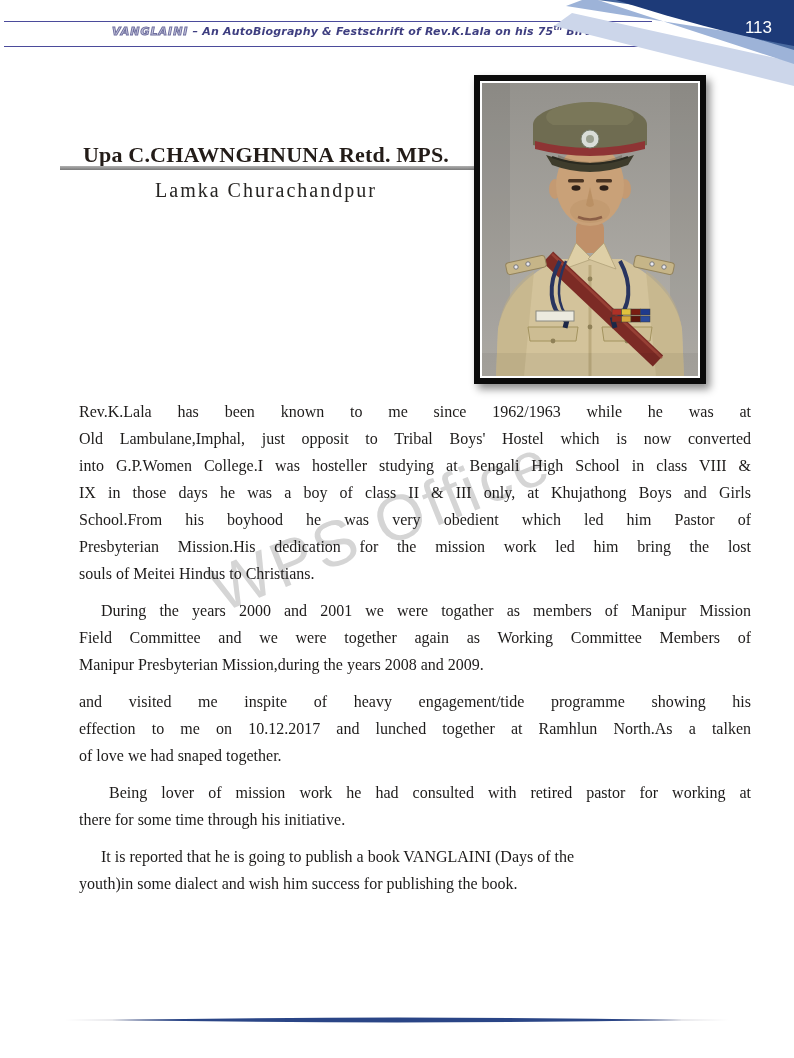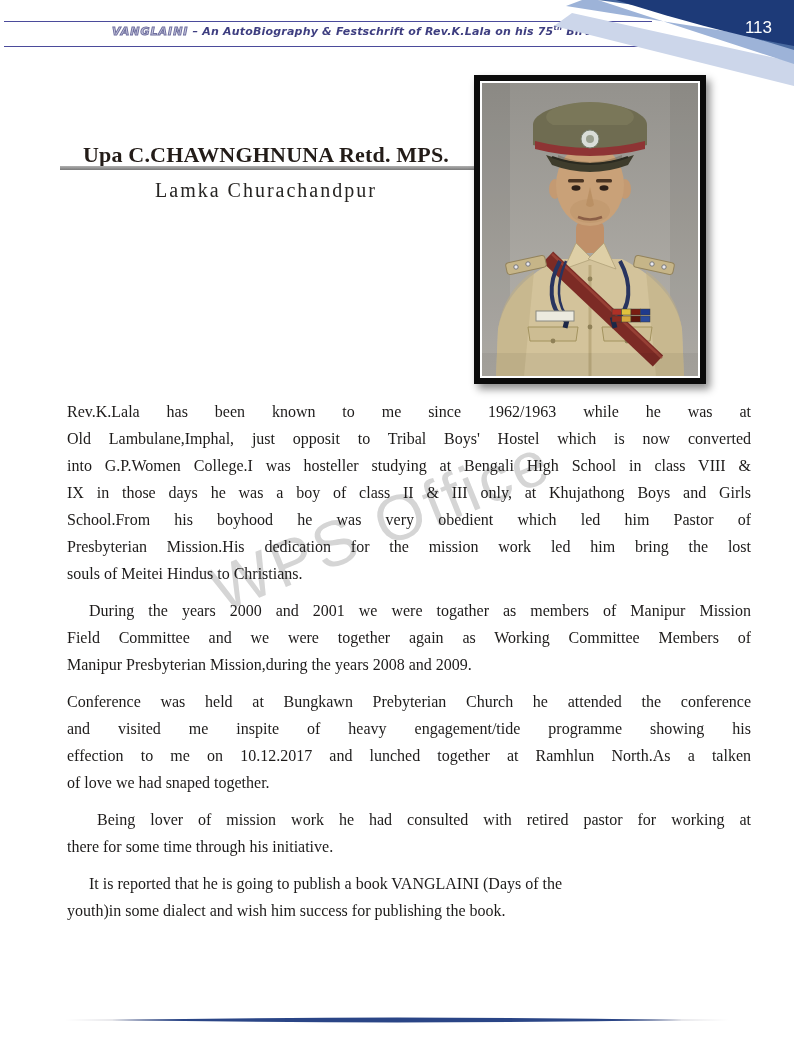--- a/index.html
+++ b/index.html
@@ -35,21 +35,21 @@
   .photo svg{display:block;}
 
   
   .watermark{position:absolute;left:200px;top:558px;font-family:"Liberation Sans",sans-serif;
         font-size:64px;font-weight:400;letter-spacing:3px;color:#d5d5d5;
         transform:rotate(-22deg);transform-origin:0 0;white-space:nowrap;z-index:0;}
 
   
   .body-text{position:absolute;left:63px;top:398px;width:688px;z-index:1;
         font-size:16px;line-height:27px;color:#1d1b1a;}
-  .para{margin:0 0 10px 4px;}
+  .para{margin:0 0 10px 16px;}
   .line{height:27px;overflow:hidden;text-align:justify;text-align-last:justify;
         text-justify:inter-word;}
   .line.last{text-align-last:left;}
   .ind22{padding-left:22px;}
   .ind30{padding-left:30px;}
   .ind58{padding-left:58px;}
 
   
   .footer-rule{position:absolute;left:57px;top:1014px;}
 </style>
@@ -168,21 +168,20 @@
       <div class="line">School.From his boyhood he was very obedient which led him Pastor of</div>
       <div class="line">Presbyterian Mission.His dedication for the mission work led him bring the lost</div>
       <div class="line last">souls of Meitei Hindus to Christians.</div>
     </div>
     <div class="para">
       <div class="line ind22">During the years 2000 and 2001 we were togather as members of Manipur Mission</div>
       <div class="line">Field Committee and we were together again as Working Committee Members of</div>
       <div class="line last">Manipur Presbyterian Mission,during the years 2008 and 2009.</div>
     </div>
     <div class="para">
-      <div class="line">Conference was held at Bungkawn Prebyterian Church he attended the conference</div>
       <div class="line">and visited me inspite of heavy engagement/tide programme showing his</div>
       <div class="line">effection to me on 10.12.2017 and lunched together at Ramhlun North.As a talken</div>
       <div class="line last">of love we had snaped together.</div>
     </div>
     <div class="para">
       <div class="line ind30">Being lover of mission work he had consulted with retired pastor for working at</div>
       <div class="line last">there for some time through his initiative.</div>
     </div>
     <div class="para">
       <div class="line last ind22">It is reported that he is going to publish a book VANGLAINI (Days of the</div>

